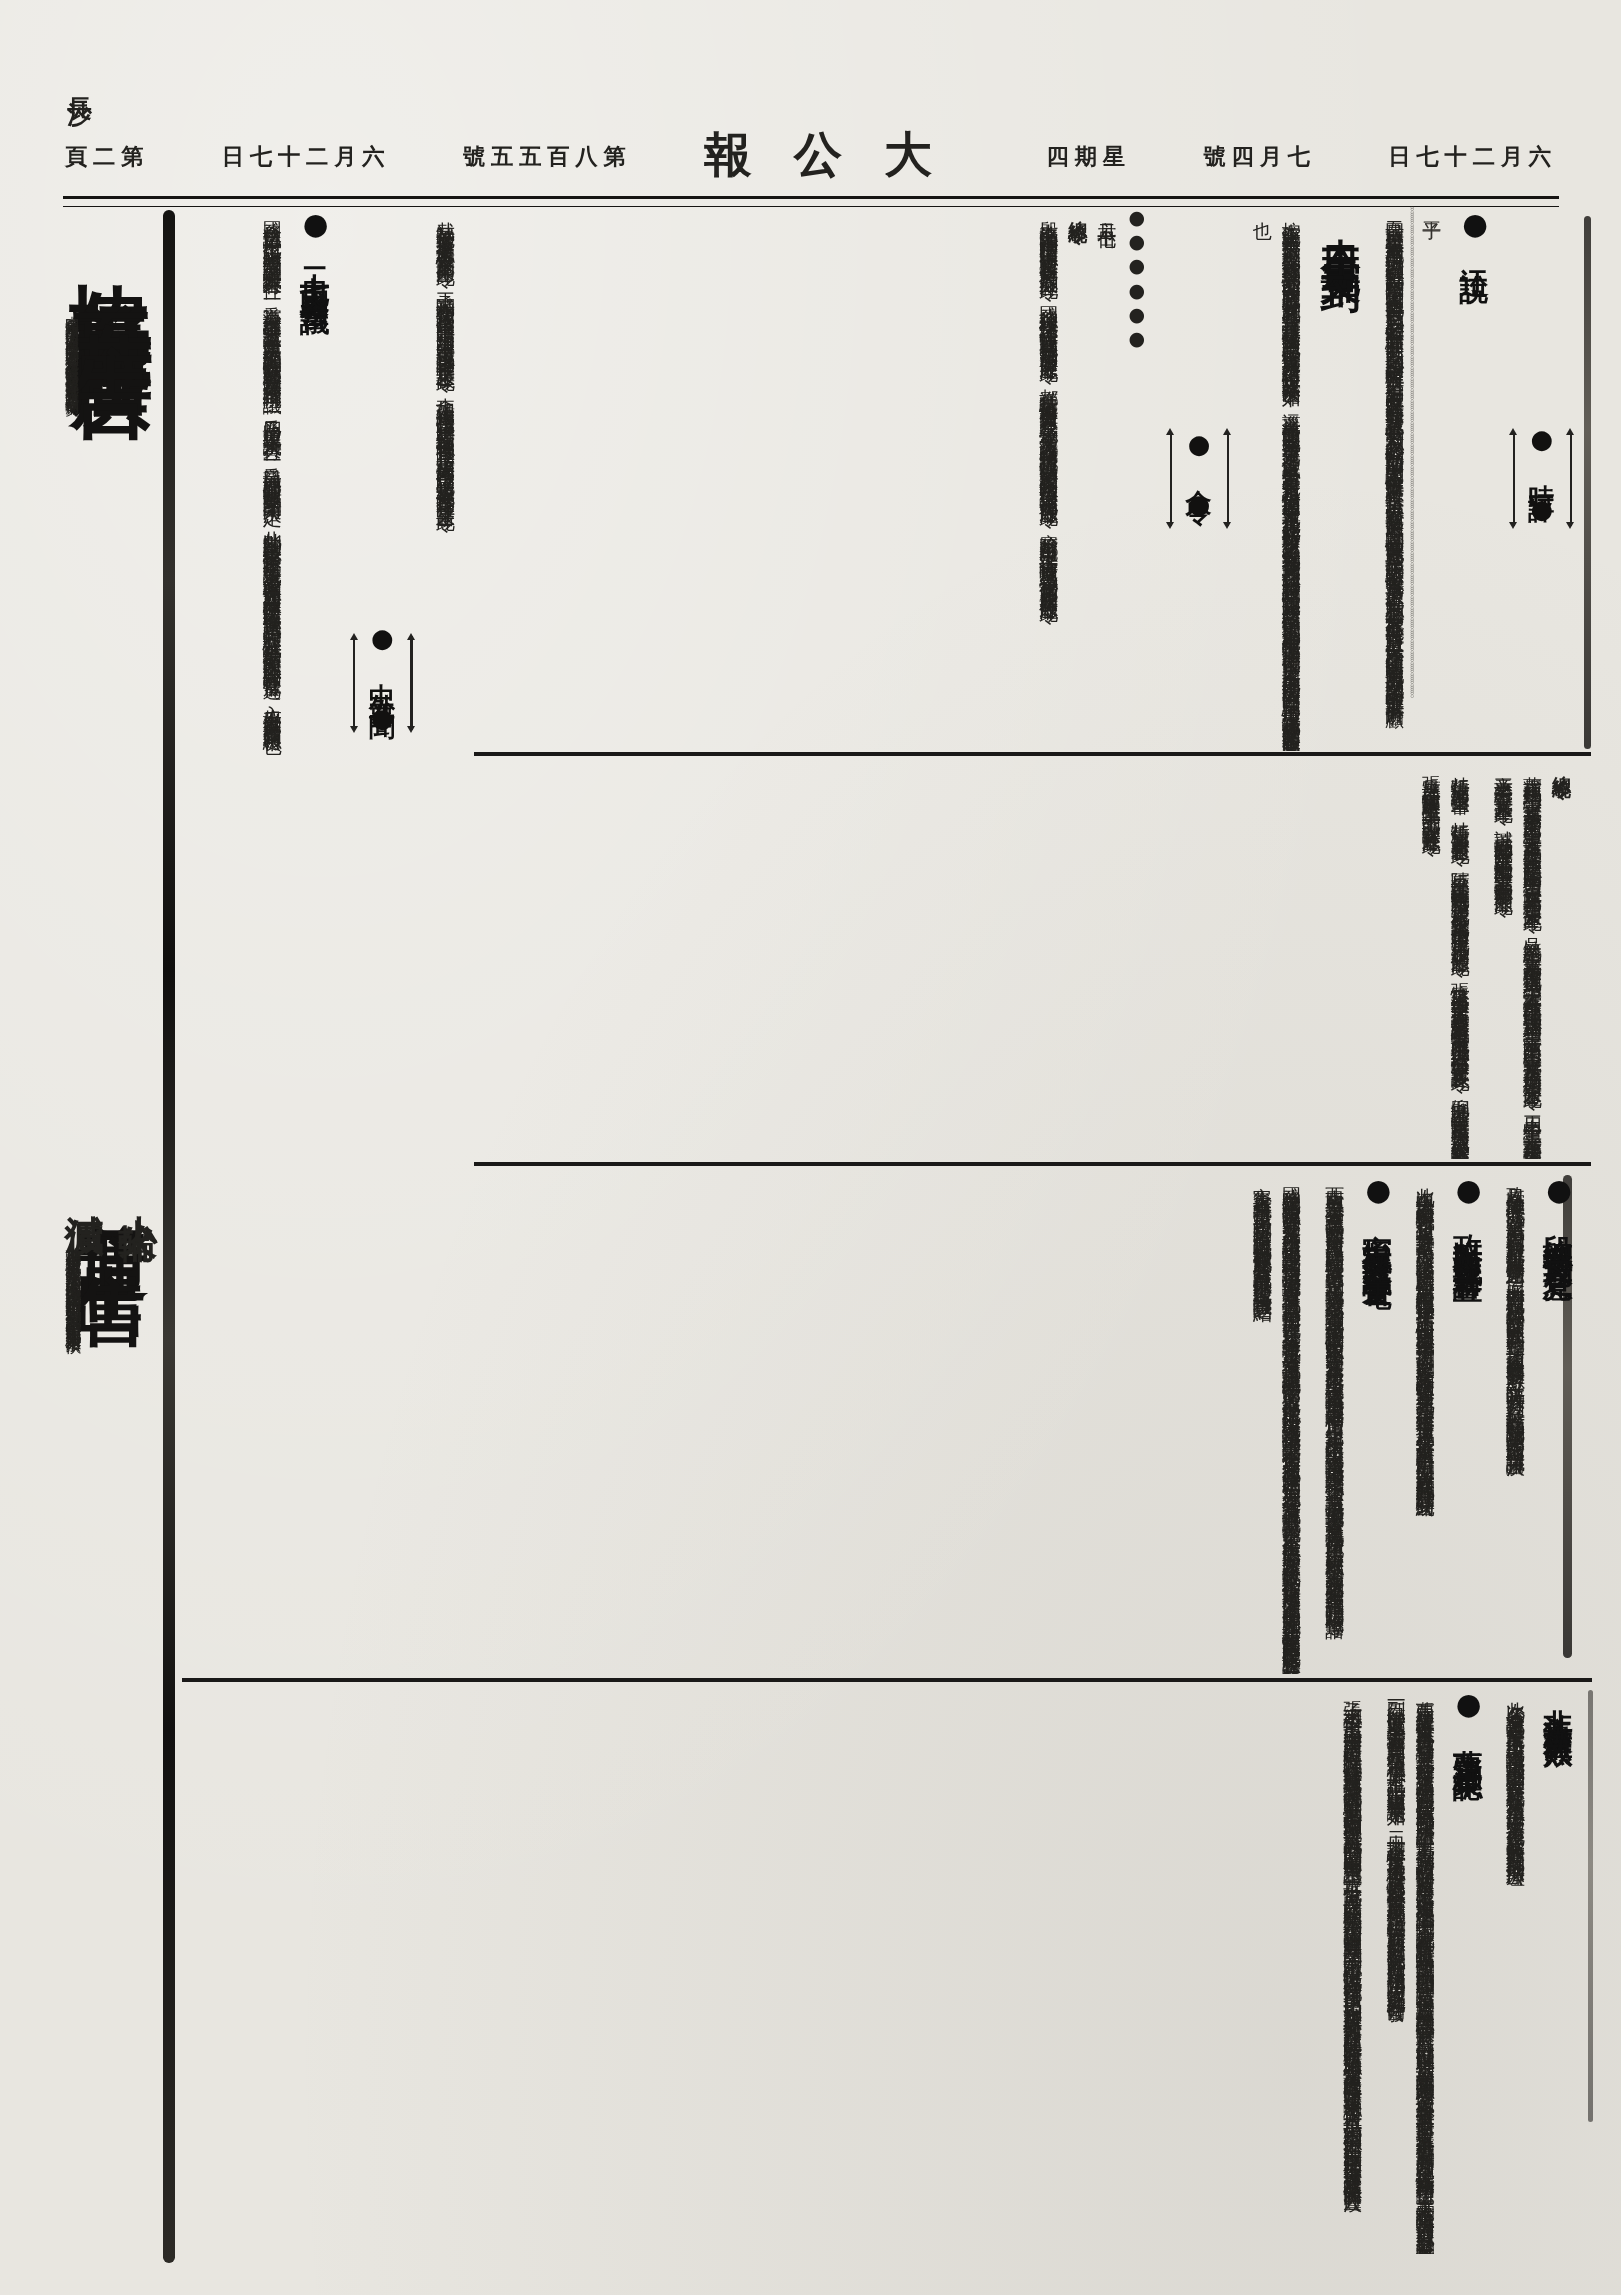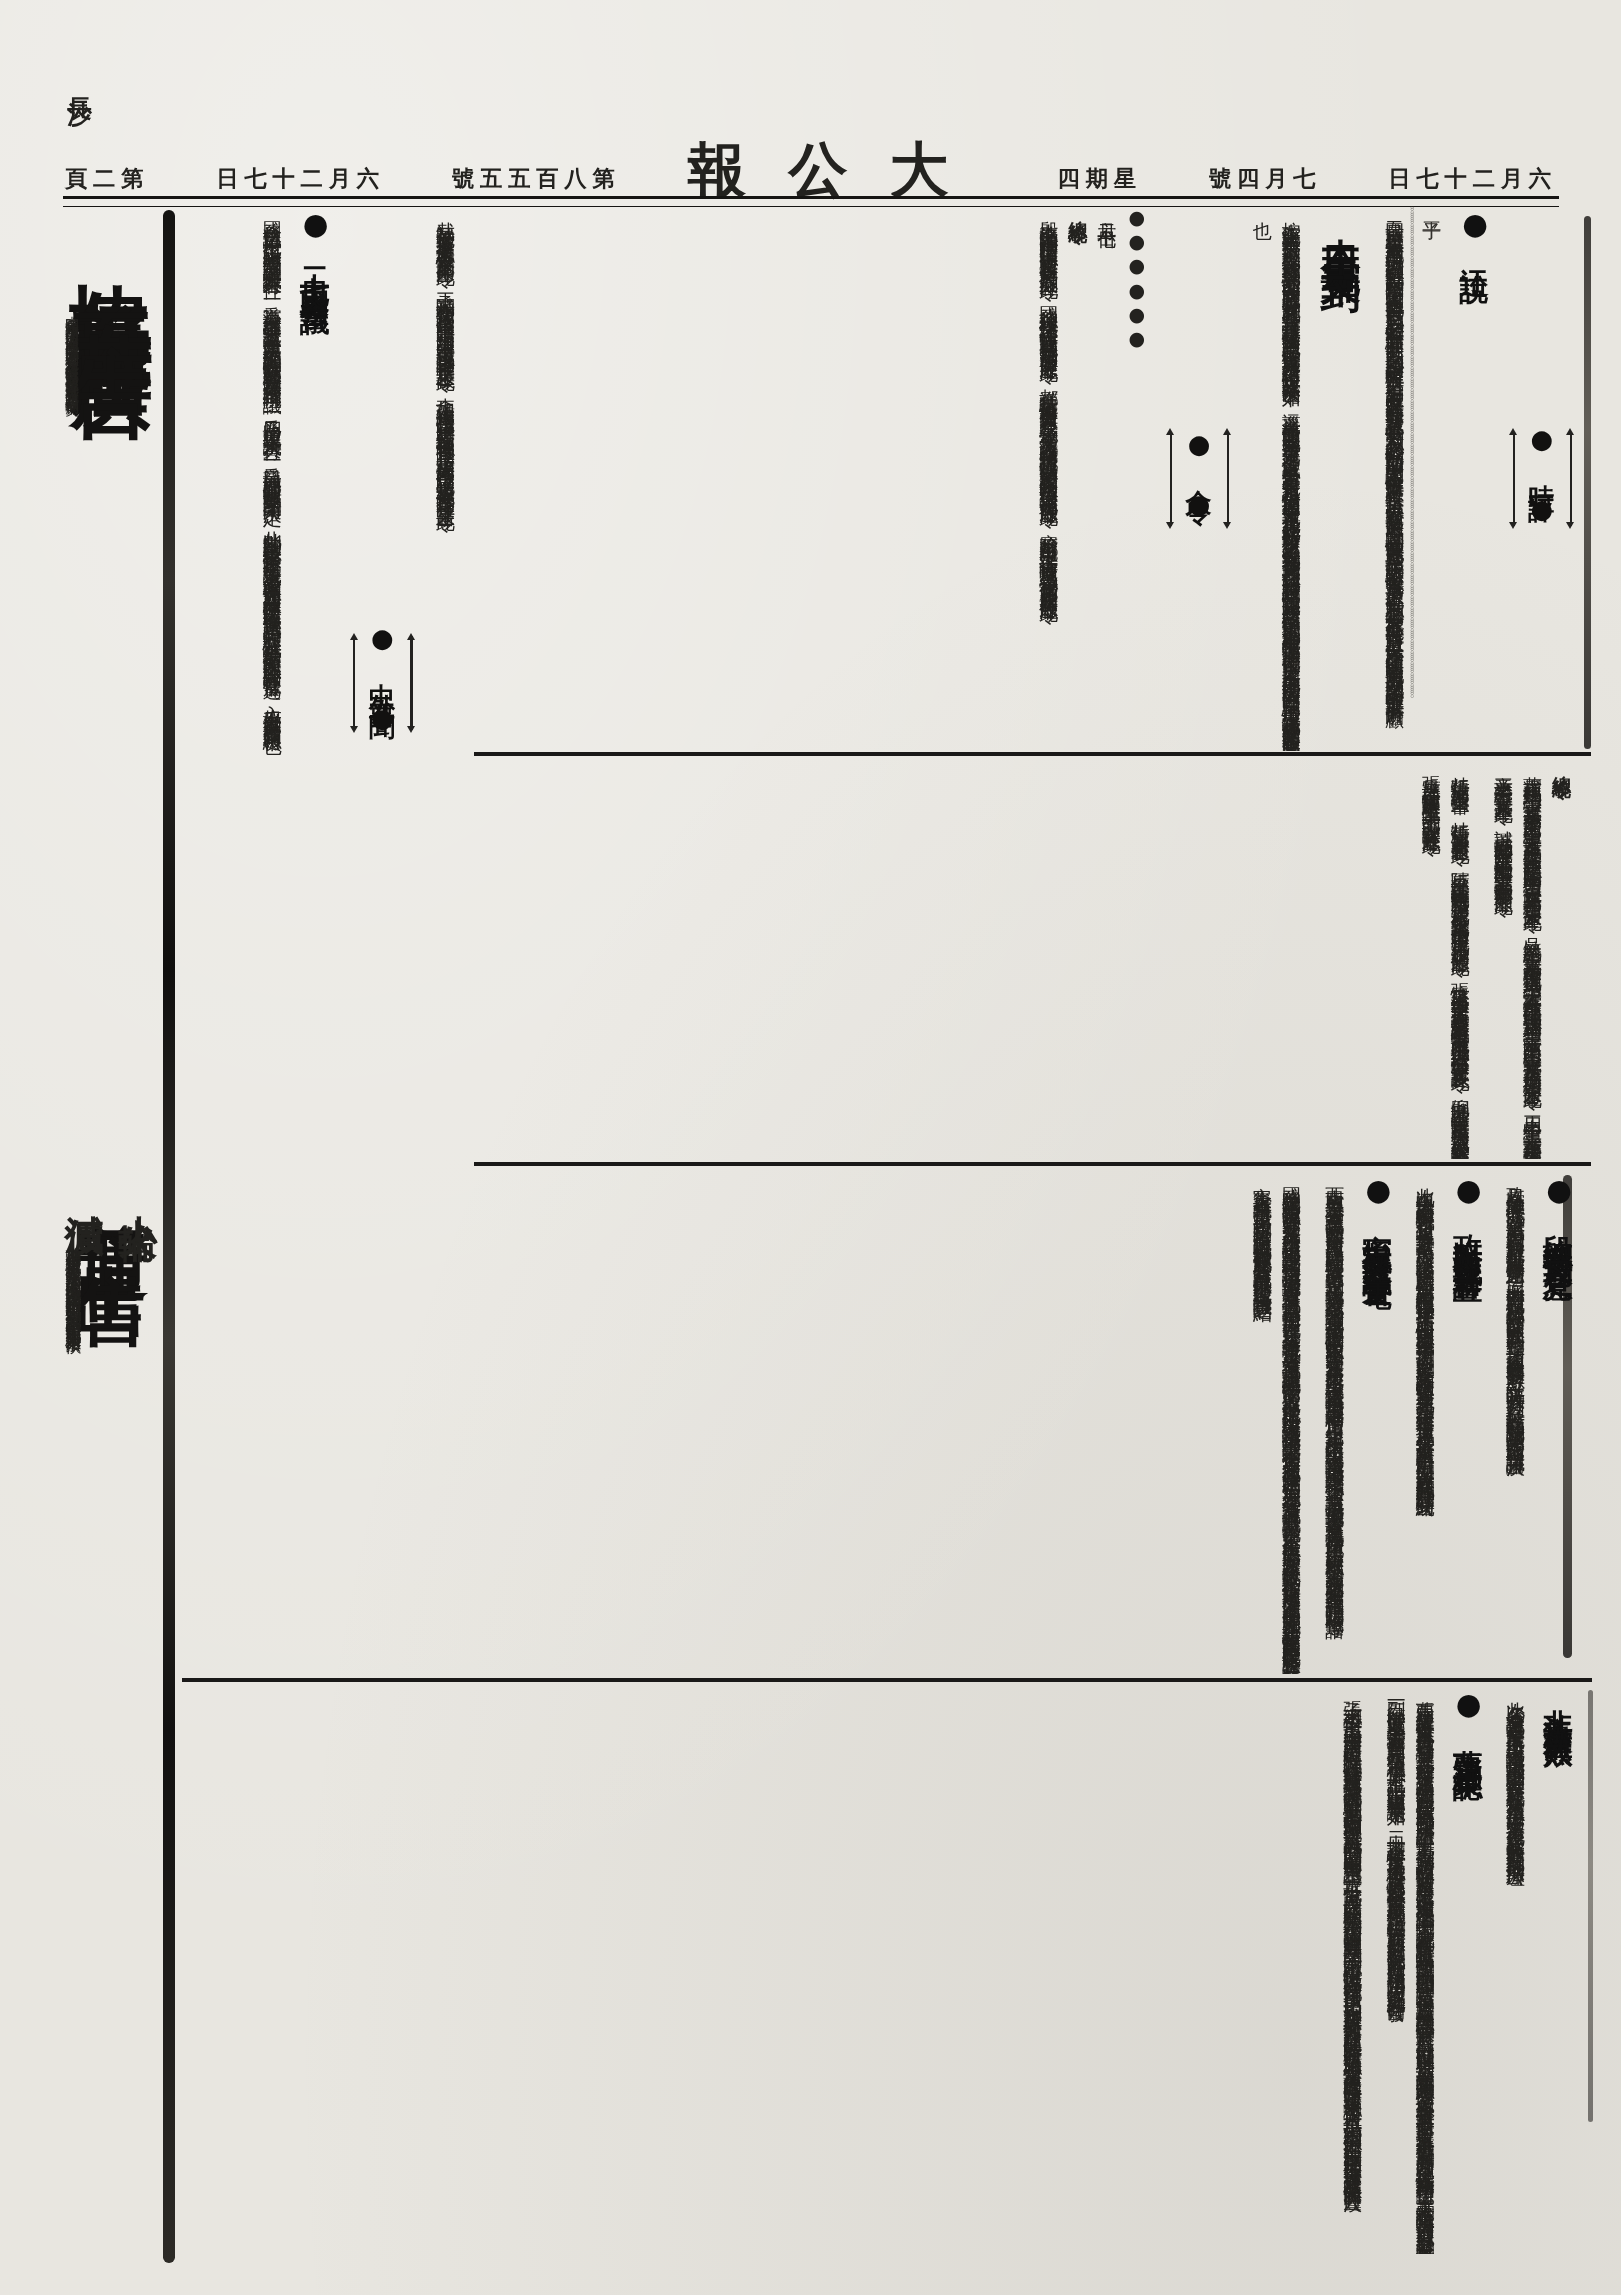--- a/index.html
+++ b/index.html
@@ -9,27 +9,27 @@
       radial-gradient(ellipse at 20% 10%, rgba(255,255,255,.35), rgba(0,0,0,0) 60%),
       radial-gradient(ellipse at 80% 90%, rgba(120,115,105,.12), rgba(0,0,0,0) 55%),
       #e8e6e0;
     font-family:"DejaVu Serif", serif;
     color:#23221f; overflow:hidden;
   }
   .v{ writing-mode:vertical-rl; text-orientation:upright; }
 
   
   .masthead{
-    position:absolute; left:65px; top:131px; width:1492px; height:69px;
+    position:absolute; left:65px; top:109px; width:1492px; height:69px;
     display:flex; flex-direction:row; align-items:flex-end; justify-content:space-between;
     font-weight:bold;
   }
   .rtl{ direction:rtl; unicode-bidi:bidi-override; }
   .mh-item{ font-size:22.3px; letter-spacing:5.8px; white-space:nowrap; padding-bottom:5.8px;}
-  .mh-title{ font-size:59px; letter-spacing:42px; padding-bottom:0; line-height:1;font-family:Liberation Serif, serif;}
+  .mh-title{ font-size:48px; letter-spacing:42px; padding-bottom:0; line-height:1;}
   .mh-rule{ position:absolute; left:63px; top:196px; width:1496px; height:7.2px;
     border-top:3.6px solid #161513; border-bottom:1.4px solid #161513; }
 
   
   .fold-bar{
     position:absolute; left:163px; top:210px; width:12.3px; height:2053px;
     background:linear-gradient(180deg,#141311 0%,#32302c 18%,#100f0e 37%,#3a3833 55%,#121110 74%,#2c2a26 100%);
     border-radius:5.8px;
   }
   .streak{ position:absolute; background:linear-gradient(180deg,#23211e,#4a463f 40%,#1c1a18); border-radius:4.3px; opacity:.85;}

